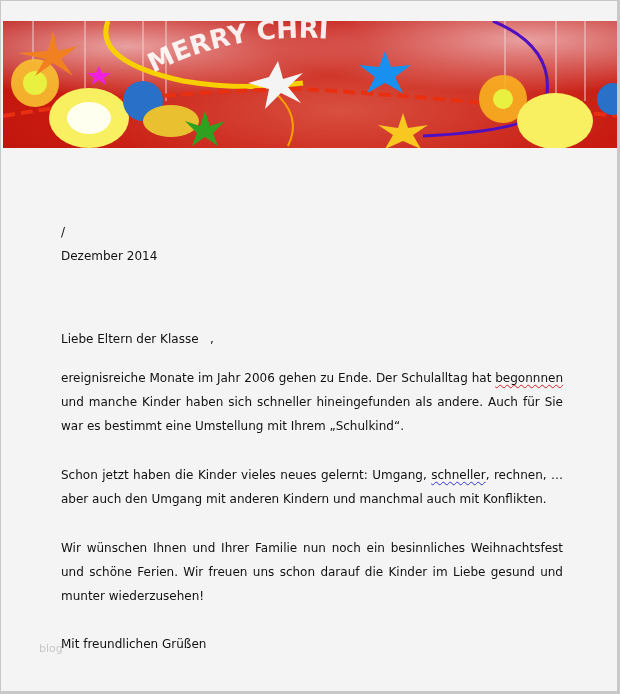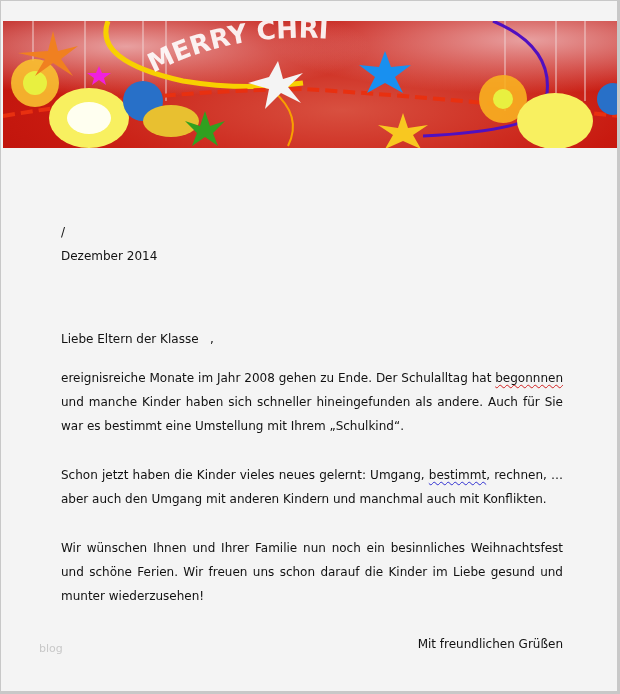--- a/index.html
+++ b/index.html
@@ -58,24 +58,24 @@
         <textPath href="#arc1">MERRY CHRIS</textPath>
       </text>
     </svg>
   </div>
 
   <div class="text" style="top:224px;">/</div>
   <div class="text" style="top:248px; text-align:left;">Dezember 2014</div>
   <div class="text" style="top:331px; white-space:pre;">Liebe Eltern der Klasse   ,</div>
 
   <div class="text line just" style="top:365px;">
-    <span>ereignisreiche Monate im Jahr 2008 gehen zu Ende. Der Schulalltag hat </span><span class="wavy-red">begonnnen</span><span> und manche Kinder haben sich schneller hineingefunden als andere. Auch für Sie war es bestimmt eine Umstellung mit Ihrem „Schulkind“.</span>
+    <span>ereignisreiche Monate im Jahr 2006 gehen zu Ende. Der Schulalltag hat </span><span class="wavy-red">begonnnen</span><span> und manche Kinder haben sich schneller hineingefunden als andere. Auch für Sie war es bestimmt eine Umstellung mit Ihrem „Schulkind“.</span>
   </div>
 
   <div class="text line just" style="top:462px;">
-    <span>Schon jetzt haben die Kinder vieles neues gelernt: Umgang, </span><span class="wavy-blue">bestimmt</span><span>, rechnen, … aber auch den Umgang mit anderen Kindern und manchmal auch mit Konflikten.</span>
+    <span>Schon jetzt haben die Kinder vieles neues gelernt: Umgang, </span><span class="wavy-blue">schneller</span><span>, rechnen, … aber auch den Umgang mit anderen Kindern und manchmal auch mit Konflikten.</span>
   </div>
 
   <div class="text line just" style="top:535px;">Wir wünschen Ihnen und Ihrer Familie nun noch ein besinnliches Weihnachtsfest und schöne Ferien. Wir freuen uns schon darauf die Kinder im Liebe gesund und munter wiederzusehen!</div>
 
-  <div class="text" style="top:636px;text-align:right;">Mit freundlichen Grüßen</div>
+  <div class="text" style="top:636px;">Mit freundlichen Grüßen</div>
   <div class="watermark">blog</div>
 </div>
 
 </body></html>

